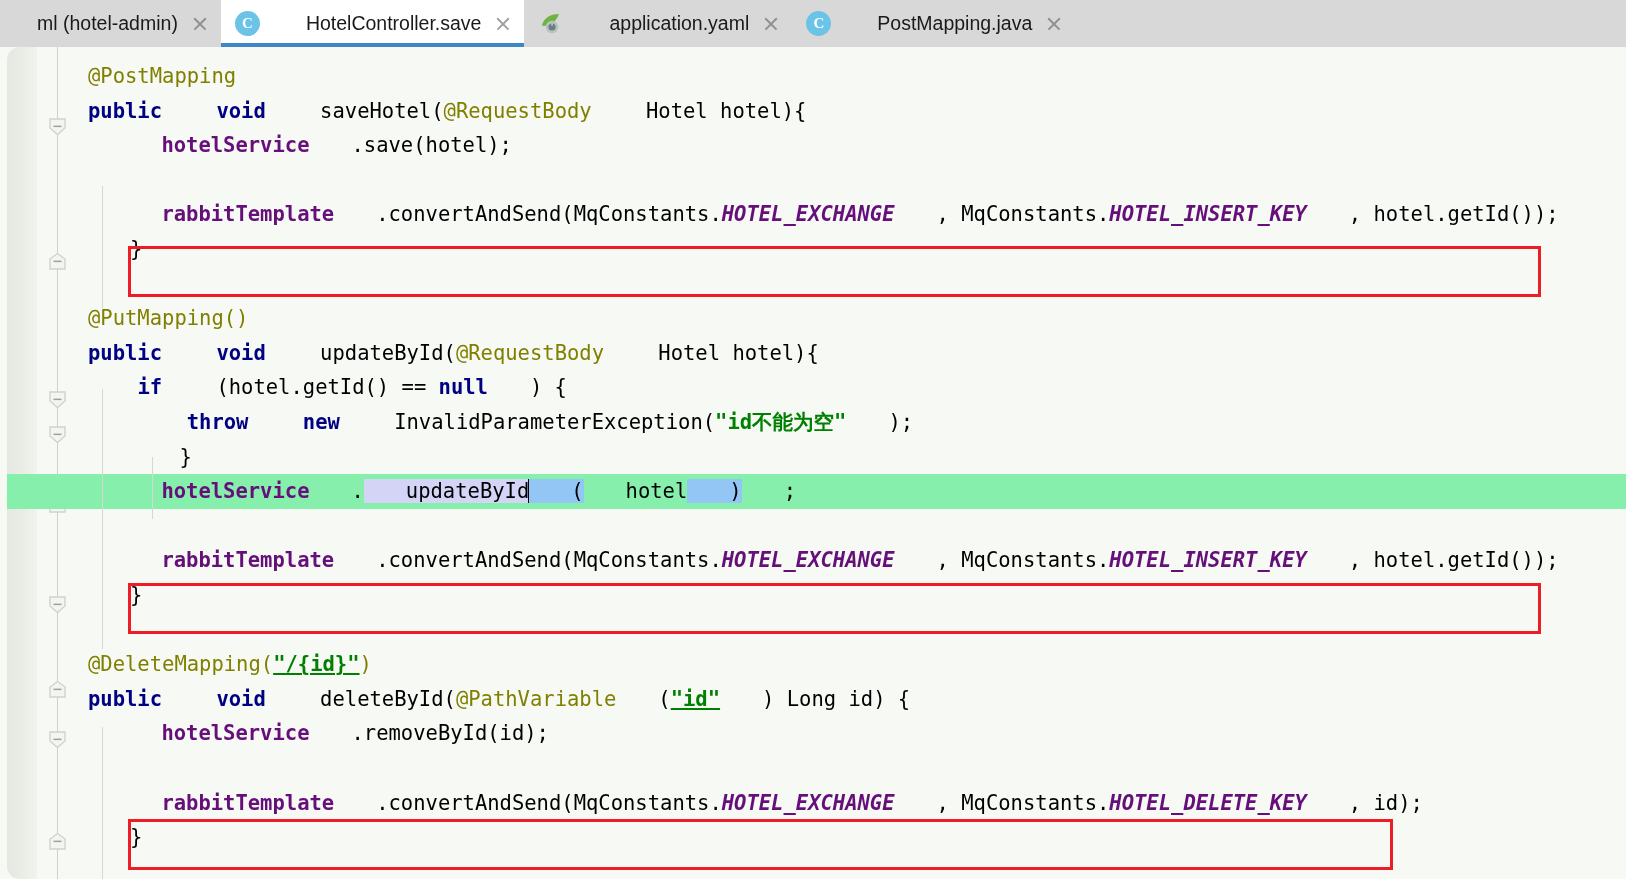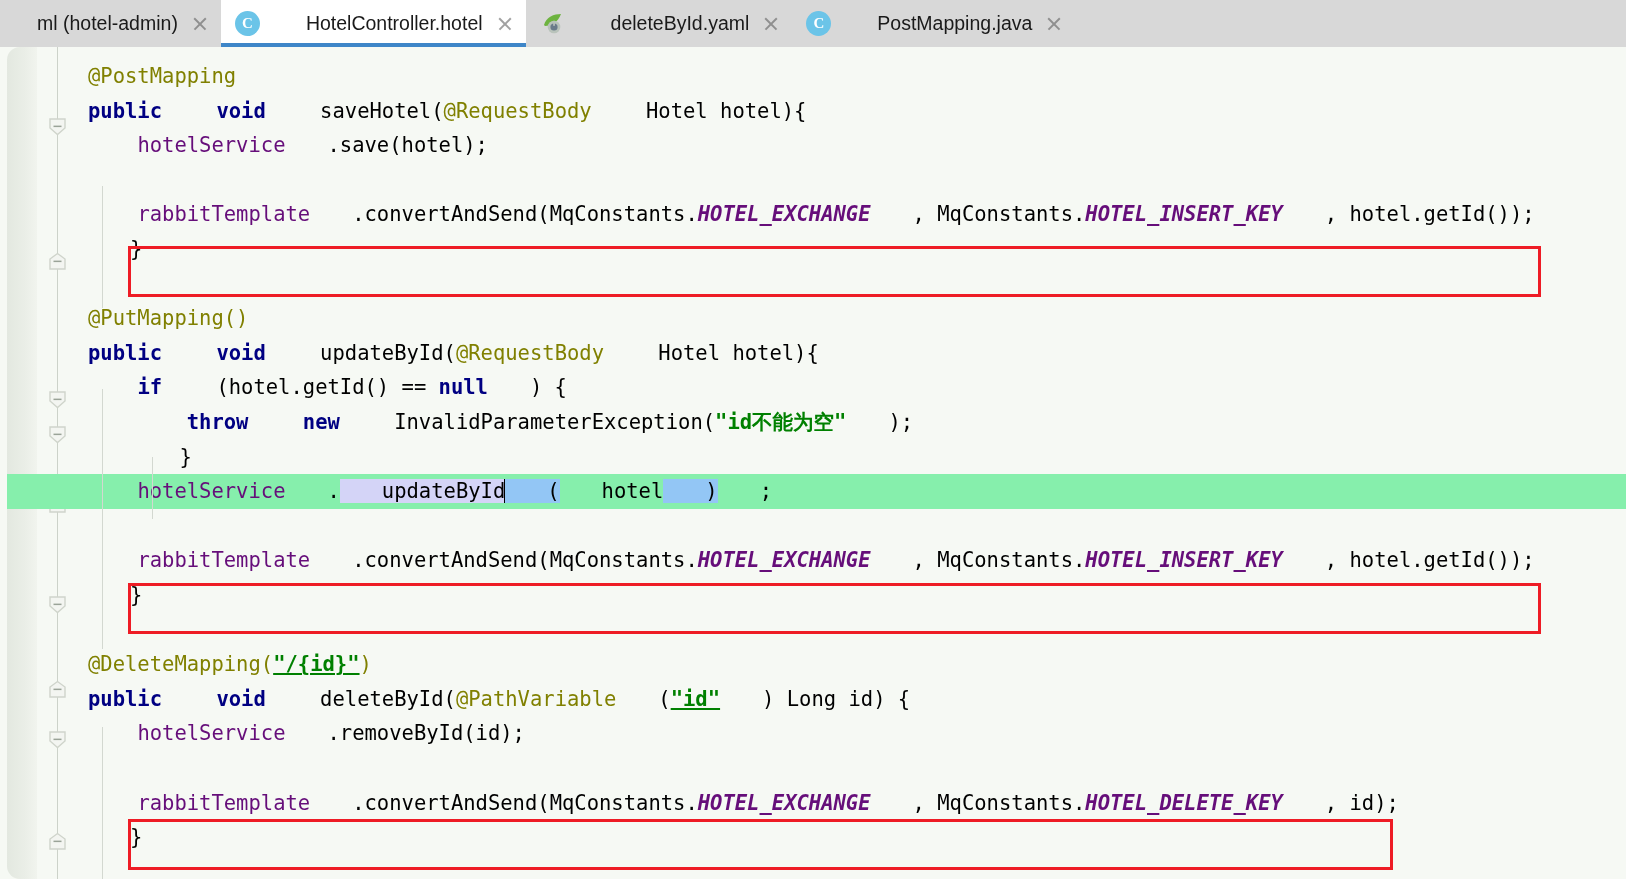--- a/index.html
+++ b/index.html
@@ -148,21 +148,21 @@
   }
   .indent-guide {
     position: absolute;
     width: 1px;
     background: #d3d8d0;
   }
 
   
   .kw      { color: #000082; font-weight: bold; }
   .anno    { color: #808000; }
-  .field   { color: #660e7a; font-weight: normal; }
+  .field   { color: #660e7a; font-weight: bold; margin-left: 24px; }
   .static  { color: #660e7a; font-style: italic; font-weight: bold; }
   .str     { color: #008000; font-weight: bold; }
   .str-link{ color: #008000; font-weight: bold; text-decoration: underline; }
   .plain   { color: #000000; padding-left: 42px; }
 
   .sel     { background: #d4d4f7; }
   .brmatch { background: #93c6f5; }
   .caret {
     display: inline-block;
     width: 0;
@@ -195,33 +195,33 @@
 
 <div class="app">
 
   <div class="tabbar" id="tabbar">
       <div class="tab first">
         <span class="tab-label">ml (hotel-admin)</span>
         <span class="tab-close"></span>
       </div>
       <div class="tab active">
         <span class="tab-icon icon-class">C</span>
-        <span class="tab-label">HotelController.hotel</span>
+        <span class="tab-label">HotelController.save</span>
         <span class="tab-close"></span>
       </div>
       <div class="tab">
         <span class="tab-icon icon-yaml">
           <svg width="25" height="25" viewBox="0 0 25 25">
             <path d="M4 14 C6 6 14 3 21 3 C18 11 12 15 5 15 Z" fill="#6db33f"></path>
             <circle cx="14" cy="16" r="6.3" fill="#b9c3bb"></circle>
             <circle cx="14" cy="16" r="3.6" fill="#6a7b8a"></circle>
             <rect x="13.2" y="9.8" width="1.7" height="5" fill="#b9c3bb"></rect>
           </svg>
         </span>
-        <span class="tab-label">deleteById.yaml</span>
+        <span class="tab-label">application.yaml</span>
         <span class="tab-close"></span>
       </div>
       <div class="tab">
         <span class="tab-icon icon-class">C</span>
         <span class="tab-label">PostMapping.java</span>
         <span class="tab-close"></span>
       </div>
     </div>
 
   <div class="editor">

